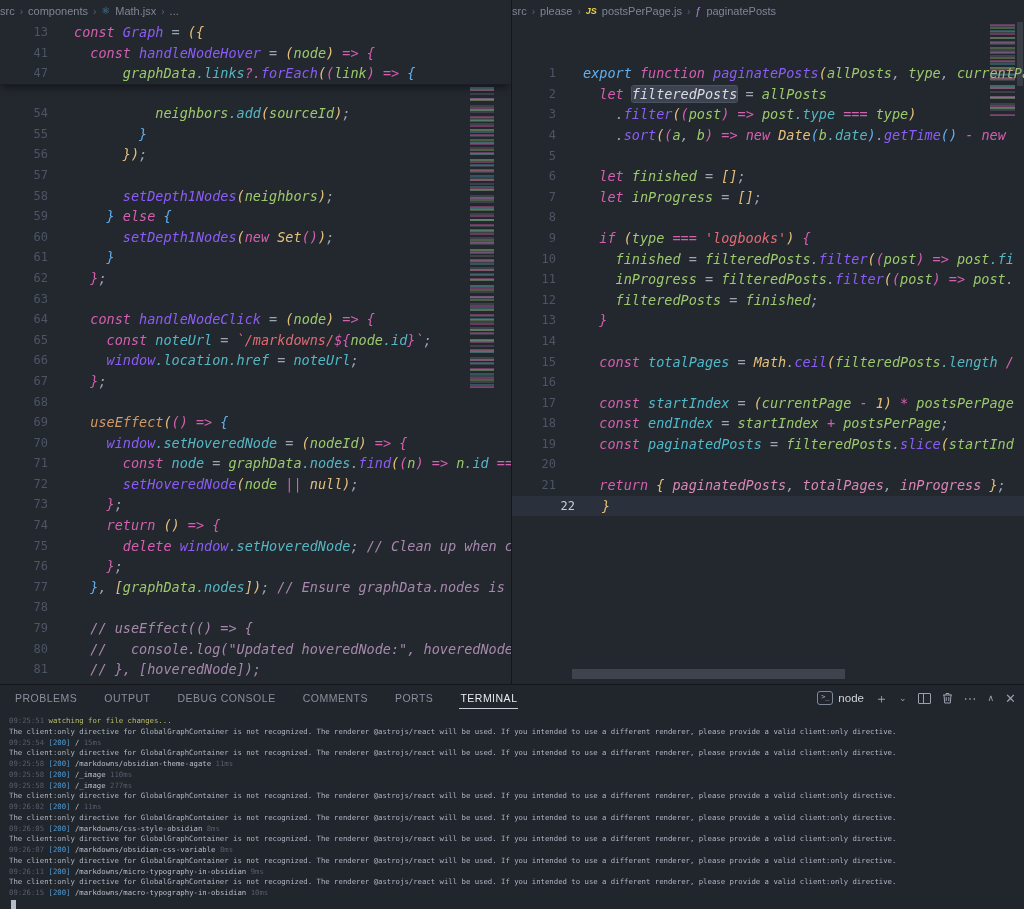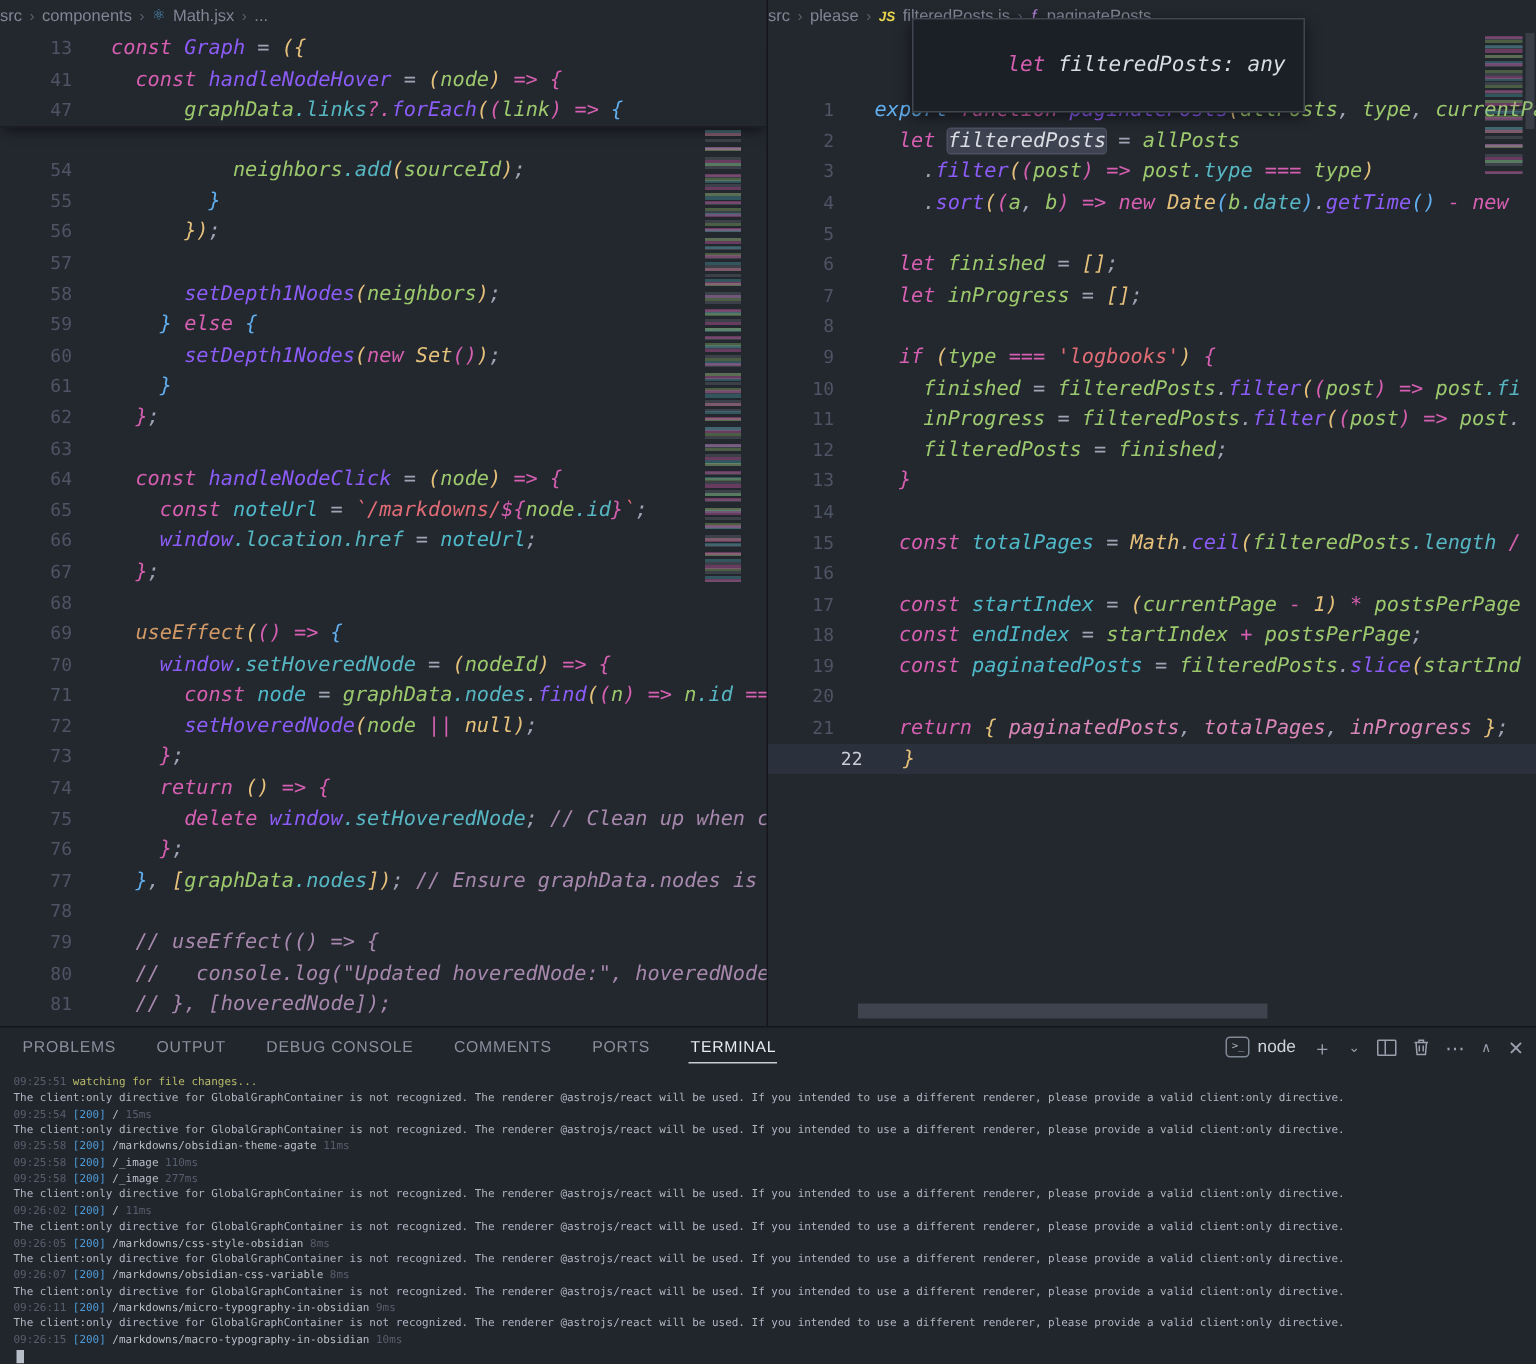--- a/index.html
+++ b/index.html
@@ -125,30 +125,27 @@
     <div class="minimap left"></div>
   </div>
 
   <div class="pane right">
     <div class="breadcrumb">
       <span>src</span>
       <span class="crumb-sep">›</span>
       <span>please</span>
       <span class="crumb-sep">›</span>
       <span class="fico ico-js">JS</span>
-      <span>filteredPosts.js</span>
+      <span>postsPerPage.js</span>
       <span class="crumb-sep">›</span>
       <span class="fico ico-fn">ƒ</span>
       <span>paginatePosts</span>
     </div>
     <div class="code-area">
       <div><div class="code-line"><span class="ln">1</span><span class="ct"><span class="tk-kwb">export </span><span class="tk-kw">function </span><span class="tk-fn">paginatePosts</span><span class="tk-b1">(</span><span class="tk-var">allPosts</span><span class="tk-pun">, </span><span class="tk-var">type</span><span class="tk-pun">, </span><span class="tk-var">currentPa</span></span></div><div class="code-line"><span class="ln">2</span><span class="ct"><span class="tk-pun">  </span><span class="tk-kw">let </span><span class="tk-hl">filteredPosts</span><span class="tk-pun"> = </span><span class="tk-var">allPosts</span></span></div><div class="code-line"><span class="ln">3</span><span class="ct"><span class="tk-pun">    </span><span class="tk-pun">.</span><span class="tk-fnit">filter</span><span class="tk-b1">(</span><span class="tk-b2">(</span><span class="tk-var">post</span><span class="tk-b2">)</span><span class="tk-kw"> =&gt; </span><span class="tk-var">post</span><span class="tk-prop">.type</span><span class="tk-kw"> === </span><span class="tk-var">type</span><span class="tk-b1">)</span></span></div><div class="code-line"><span class="ln">4</span><span class="ct"><span class="tk-pun">    </span><span class="tk-pun">.</span><span class="tk-fnit">sort</span><span class="tk-b1">(</span><span class="tk-b2">(</span><span class="tk-var">a</span><span class="tk-pun">, </span><span class="tk-var">b</span><span class="tk-b2">)</span><span class="tk-kw"> =&gt; </span><span class="tk-kw">new </span><span class="tk-cls">Date</span><span class="tk-b3">(</span><span class="tk-var">b</span><span class="tk-prop">.date</span><span class="tk-b3">)</span><span class="tk-pun">.</span><span class="tk-fnit">getTime</span><span class="tk-b3">()</span><span class="tk-kw"> - </span><span class="tk-kw">new </span></span></div><div class="code-line"><span class="ln">5</span><span class="ct"></span></div><div class="code-line"><span class="ln">6</span><span class="ct"><span class="tk-pun">  </span><span class="tk-kw">let </span><span class="tk-var">finished</span><span class="tk-pun"> = </span><span class="tk-b1">[]</span><span class="tk-pun">;</span></span></div><div class="code-line"><span class="ln">7</span><span class="ct"><span class="tk-pun">  </span><span class="tk-kw">let </span><span class="tk-var">inProgress</span><span class="tk-pun"> = </span><span class="tk-b1">[]</span><span class="tk-pun">;</span></span></div><div class="code-line"><span class="ln">8</span><span class="ct"></span></div><div class="code-line"><span class="ln">9</span><span class="ct"><span class="tk-pun">  </span><span class="tk-kw">if </span><span class="tk-b1">(</span><span class="tk-var">type</span><span class="tk-kw"> === </span><span class="tk-str">'logbooks'</span><span class="tk-b1">)</span><span class="tk-pun"> </span><span class="tk-b2">{</span></span></div><div class="code-line"><span class="ln">10</span><span class="ct"><span class="tk-pun">    </span><span class="tk-var">finished</span><span class="tk-pun"> = </span><span class="tk-var">filteredPosts</span><span class="tk-pun">.</span><span class="tk-fnit">filter</span><span class="tk-b1">(</span><span class="tk-b2">(</span><span class="tk-var">post</span><span class="tk-b2">)</span><span class="tk-kw"> =&gt; </span><span class="tk-var">post</span><span class="tk-prop">.fi</span></span></div><div class="code-line"><span class="ln">11</span><span class="ct"><span class="tk-pun">    </span><span class="tk-var">inProgress</span><span class="tk-pun"> = </span><span class="tk-var">filteredPosts</span><span class="tk-pun">.</span><span class="tk-fnit">filter</span><span class="tk-b1">(</span><span class="tk-b2">(</span><span class="tk-var">post</span><span class="tk-b2">)</span><span class="tk-kw"> =&gt; </span><span class="tk-var">post</span><span class="tk-pun">.</span></span></div><div class="code-line"><span class="ln">12</span><span class="ct"><span class="tk-pun">    </span><span class="tk-var">filteredPosts</span><span class="tk-pun"> = </span><span class="tk-var">finished</span><span class="tk-pun">;</span></span></div><div class="code-line"><span class="ln">13</span><span class="ct"><span class="tk-pun">  </span><span class="tk-b2">}</span></span></div><div class="code-line"><span class="ln">14</span><span class="ct"></span></div><div class="code-line"><span class="ln">15</span><span class="ct"><span class="tk-pun">  </span><span class="tk-kw">const </span><span class="tk-loc">totalPages</span><span class="tk-pun"> = </span><span class="tk-cls">Math</span><span class="tk-pun">.</span><span class="tk-fnit">ceil</span><span class="tk-b1">(</span><span class="tk-var">filteredPosts</span><span class="tk-prop">.length</span><span class="tk-kw"> /</span></span></div><div class="code-line"><span class="ln">16</span><span class="ct"></span></div><div class="code-line"><span class="ln">17</span><span class="ct"><span class="tk-pun">  </span><span class="tk-kw">const </span><span class="tk-loc">startIndex</span><span class="tk-pun"> = </span><span class="tk-b1">(</span><span class="tk-var">currentPage</span><span class="tk-kw"> - </span><span class="tk-num">1</span><span class="tk-b1">)</span><span class="tk-kw"> * </span><span class="tk-var">postsPerPage</span></span></div><div class="code-line"><span class="ln">18</span><span class="ct"><span class="tk-pun">  </span><span class="tk-kw">const </span><span class="tk-loc">endIndex</span><span class="tk-pun"> = </span><span class="tk-var">startIndex</span><span class="tk-kw"> + </span><span class="tk-var">postsPerPage</span><span class="tk-pun">;</span></span></div><div class="code-line"><span class="ln">19</span><span class="ct"><span class="tk-pun">  </span><span class="tk-kw">const </span><span class="tk-loc">paginatedPosts</span><span class="tk-pun"> = </span><span class="tk-var">filteredPosts</span><span class="tk-pun">.</span><span class="tk-fnit">slice</span><span class="tk-b1">(</span><span class="tk-var">startInd</span></span></div><div class="code-line"><span class="ln">20</span><span class="ct"></span></div><div class="code-line"><span class="ln">21</span><span class="ct"><span class="tk-pun">  </span><span class="tk-kw">return </span><span class="tk-b1">{ </span><span class="tk-pink">paginatedPosts</span><span class="tk-pun">, </span><span class="tk-pink">totalPages</span><span class="tk-pun">, </span><span class="tk-pink">inProgress</span><span class="tk-b1"> }</span><span class="tk-pun">;</span></span></div><div class="code-line active"><span class="ln">22</span><span class="ct"><span class="tk-b1">}</span></span></div></div>
-    </div>
-    <div class="tooltip">
-      <span class="tk-kw">let </span><span class="tk-white">filteredPosts: </span><span class="tk-white">any</span>
     </div>
     <div class="minimap right"></div>
     <div class="vscroll"></div>
     <div class="hscroll"></div>
   </div>
 </div>
 
 <div class="panel">
   <div class="panel-tabs">
     <span style="display:flex;">

